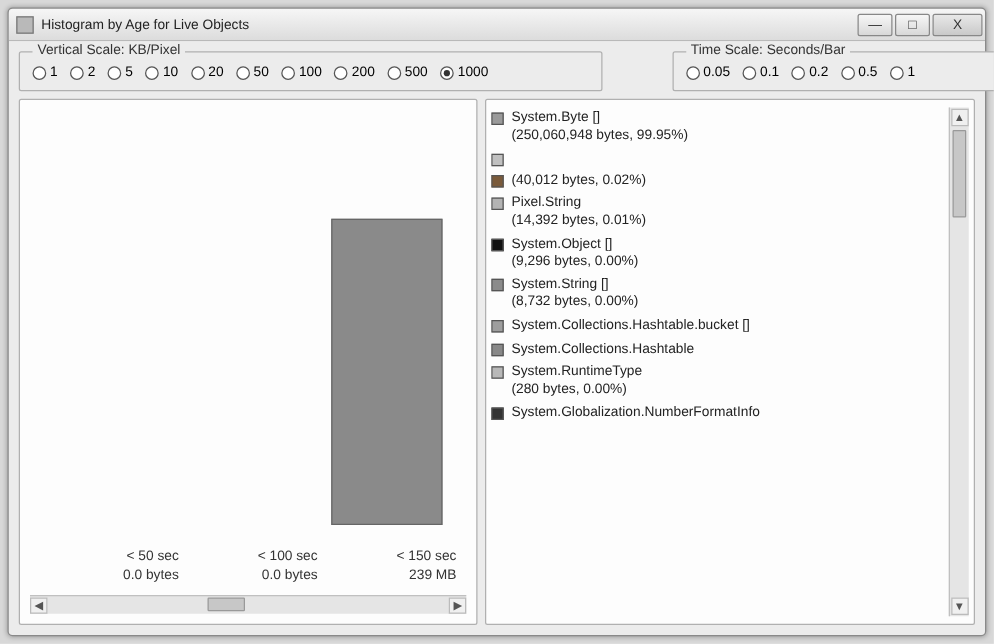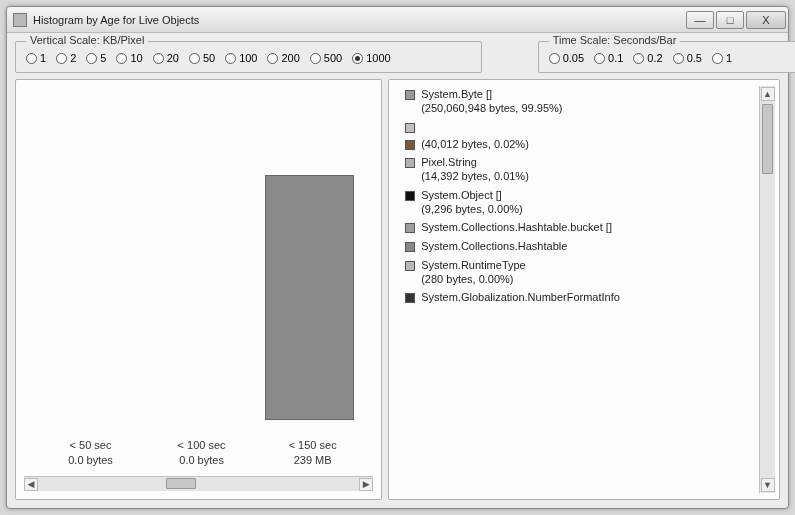--- a/index.html
+++ b/index.html
@@ -103,21 +103,21 @@
     border-radius: 2px;
     position: relative;
     overflow: hidden;
   }
   .histpanel {
     flex: 0 0 48%;
     padding: 8px;
   }
   .legendpanel {
     flex: 1;
-    padding: 6px 4px 6px 16px;
+    padding: 6px 4px 6px 4px;
     display: flex;
   }
   .legend-list {
     flex: 1;
     overflow: hidden;
   }
   .scrollbar {
     width: 16px;
     background: #e5e5e5;
     border-left: 1px solid #c0c0c0;
@@ -149,21 +149,21 @@
   }
   .barblock {
     width: 80%;
     background: #8a8a8a;
     border:1px solid #666;
   }
   .barlabels {
     position:absolute; left:8px; right:8px; bottom:8px;
     display:flex;
   }
-  .barlbl { flex:1; text-align:center; color:#333; line-height:1.35; padding-left:6px;margin-top:48px;}
+  .barlbl { flex:1; text-align:right; color:#333; line-height:1.35; padding-left:6px;margin-top:48px;}
   .legend-item {
     display:flex; align-items:flex-start; gap:6px;
     padding: 2px 0 3px 0;
     line-height:1.25;
   }
   .swatch {
     width:10px; height:10px; margin-top:2px; flex:0 0 10px;
     border:1px solid #555;
   }
   .li-text { color:#222; }
@@ -340,20 +340,27 @@
                 </div>
               </div>
               <div class="legend-item">
                 <div class="swatch" style="background: rgb(17, 17, 17);"></div>
                 <div class="li-text">
                   <div>System.Object []</div>
                   <div>(9,296 bytes, 0.00%)</div>
                 </div>
               </div>
               <div class="legend-item">
+                <div class="swatch" style="background: rgb(139, 139, 139);"></div>
+                <div class="li-text">
+                  <div>System.String []</div>
+                  <div>(8,732 bytes, 0.00%)</div>
+                </div>
+              </div>
+              <div class="legend-item">
                 <div class="swatch" style="background: rgb(158, 158, 158);"></div>
                 <div class="li-text">
                   <div>System.Collections.Hashtable.bucket []</div>
                 </div>
               </div>
               <div class="legend-item">
                 <div class="swatch" style="background: rgb(136, 136, 136);"></div>
                 <div class="li-text">
                   <div>System.Collections.Hashtable</div>
                 </div>

